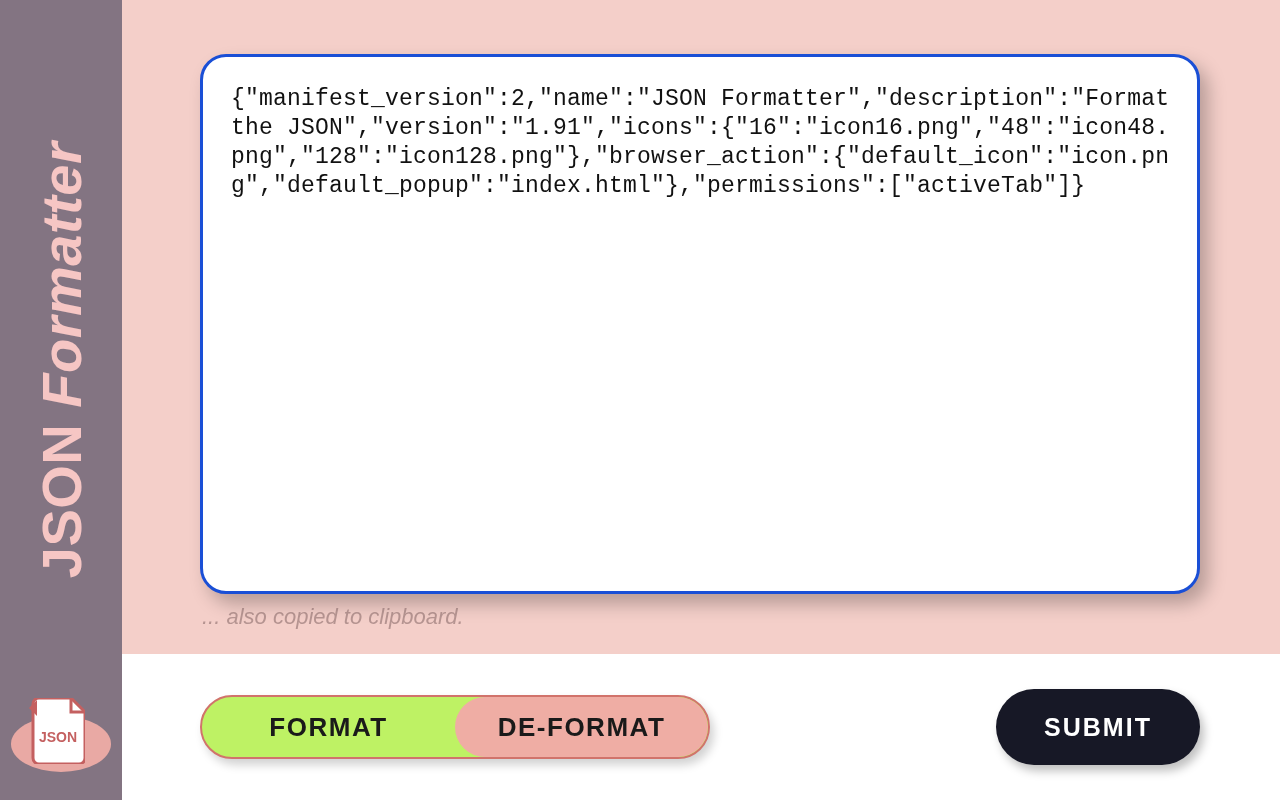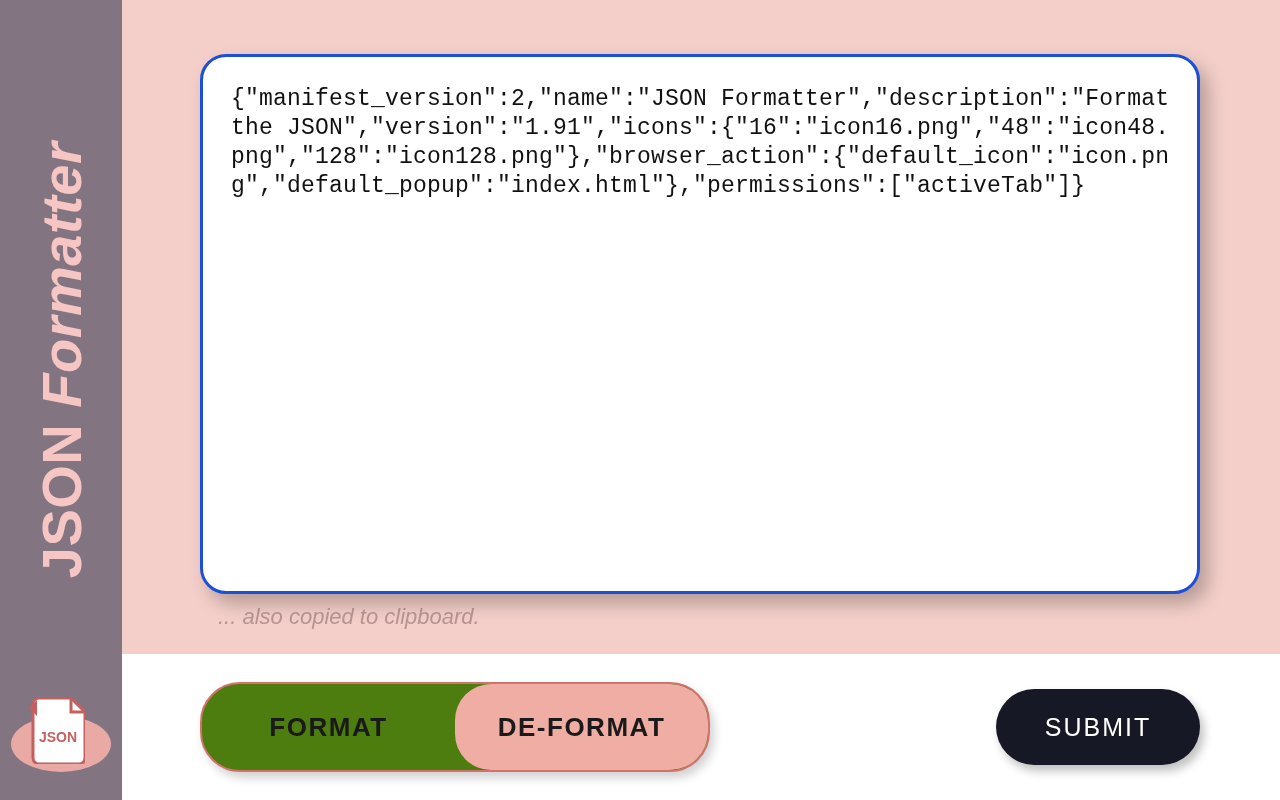--- a/index.html
+++ b/index.html
@@ -79,21 +79,21 @@
     line-height: 1.26;
     color: #111;
     resize: none;
     outline: none;
     letter-spacing: 0.2px;
     word-break: break-all;
     box-shadow: 8px 10px 18px rgba(0,0,0,0.25);
   }
   .clipboard-msg {
     position: absolute;
-    left: 96px;
+    left: 80px;
     top: 604px;
     font-style: italic;
     font-size: 22px;
     color: rgba(120, 90, 90, 0.5);
     font-weight: 500;
   }
 
   
   .bottom-bar {
     height: 146px;
@@ -101,24 +101,24 @@
     display: flex;
     align-items: center;
     padding: 0 80px 0 78px;
     gap: 40px;
   }
   .toggle-group {
     display: flex;
     border: 2.5px solid #d1736b;
     border-radius: 40px;
     overflow: hidden;
-    height: 90px;
+    height: 64px;
     width: 510px;
     box-shadow: 4px 6px 10px rgba(0,0,0,0.18);
-    background: #4d7c0f;
+    background: #bef264;
   }
   .toggle-btn {
     flex: 1;
     border: none;
     background: transparent;
     font-size: 26px;
     font-weight: 800;
     letter-spacing: 1.5px;
     color: #1a1a1a;
     cursor: pointer;
@@ -132,21 +132,21 @@
   .toggle-group .toggle-btn:first-child { border-top-left-radius: 36px; border-bottom-left-radius: 36px; }
   .spacer { flex: 1; }
   .submit-btn {
     height: 76px;
     width: 204px;
     border-radius: 40px;
     background: #171826;
     color: #fff;
     border: none;
     font-size: 25px;
-    font-weight: 400;
+    font-weight: 700;
     letter-spacing: 2px;
     cursor: pointer;
     box-shadow: 4px 6px 10px rgba(0,0,0,0.25);
     font-family: inherit;
   }
 </style>
 </head>
 <body>
 
 <div class="sidebar">

